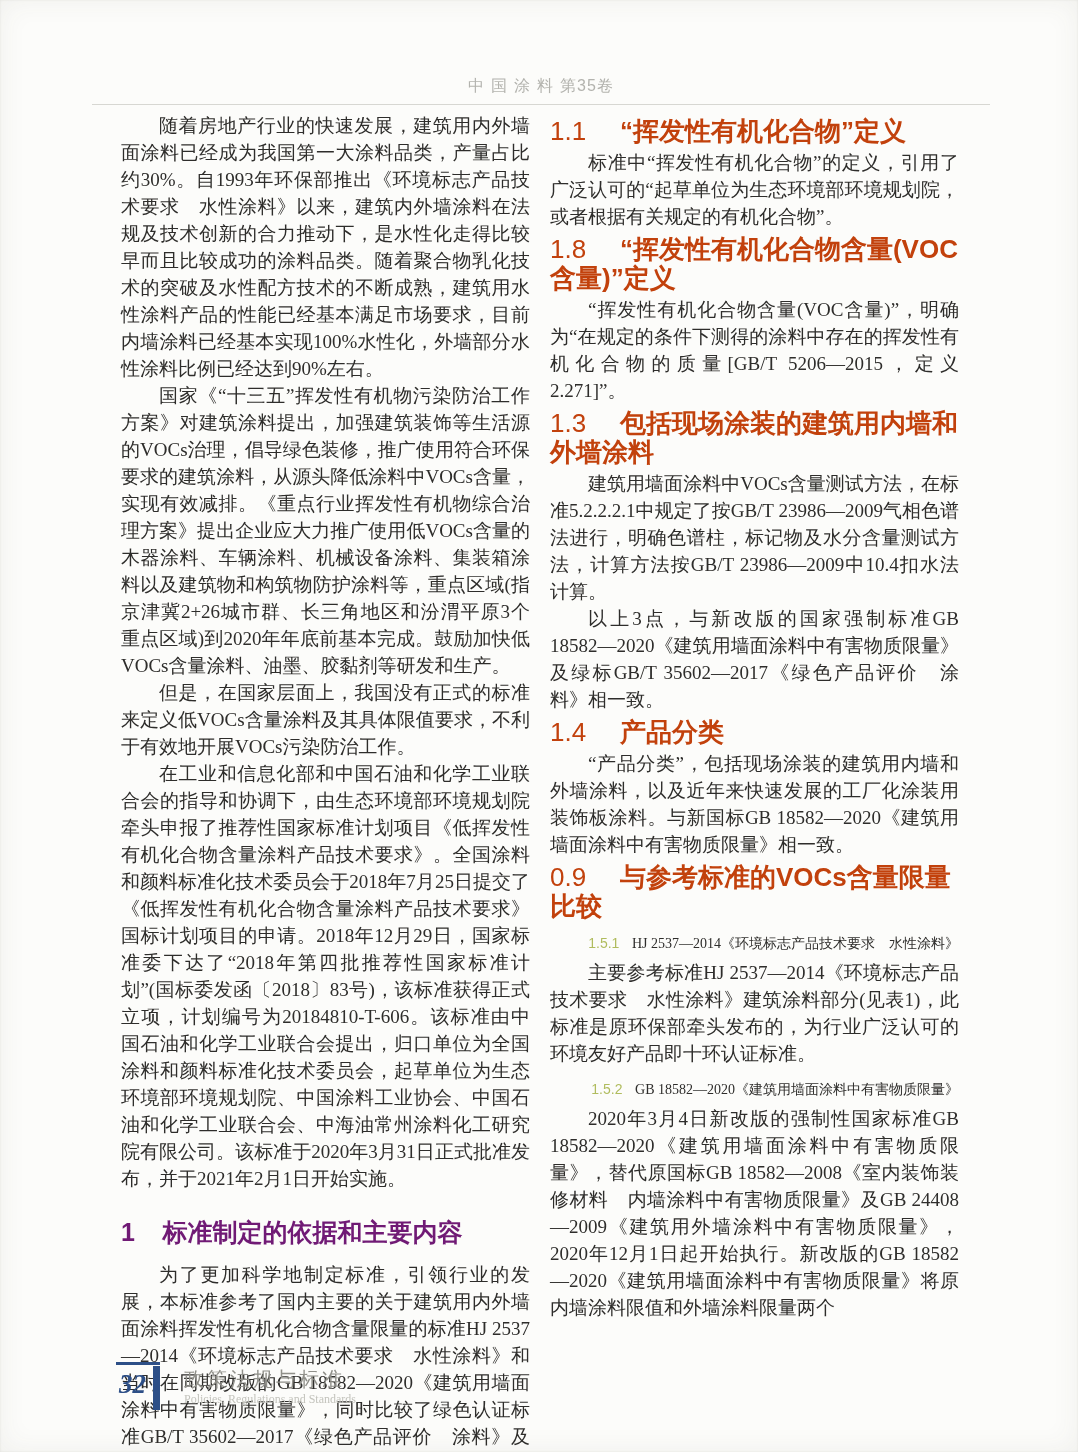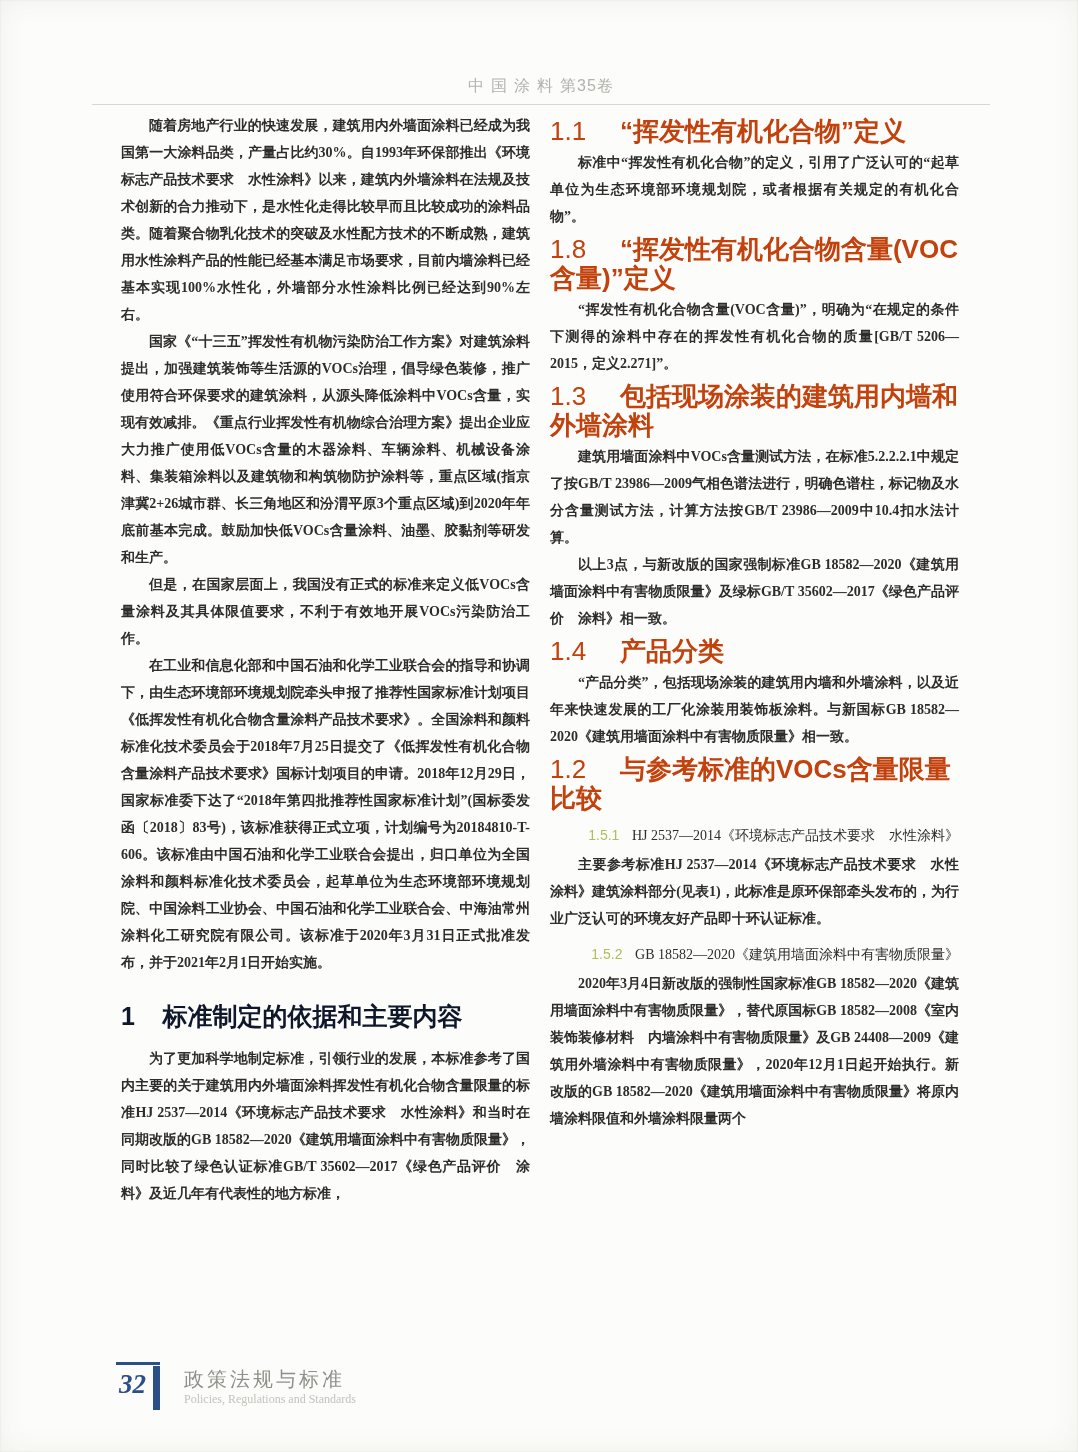--- a/index.html
+++ b/index.html
@@ -29,31 +29,30 @@
   .header .volume{letter-spacing:1px;}
   
   .content{
     position:absolute;left:121px;top:112px;width:838px;
     display:flex;gap:20px;
     color:#2e2d2b;
   }
   .col{width:409px;text-align:justify;}
   .p{
     margin:0;
-    font-size:14px;line-height:27px;
+    font-size:19px;line-height:27px;
     text-indent:2em;
-    font-weight:bold;
   }
   .p.cont{text-indent:0;}
   .h-main{
     margin:24px 0 13px 0;
     font-family:"Liberation Sans","DejaVu Sans",sans-serif;
     font-weight:bold;
     font-size:25px;line-height:32px;
-    color:#0f172a;
+    color:#701a75;
     text-align:left;
   }
   .h-main .num{margin-right:1.1em;}
   .h-sec{
     margin:5px 0 3px 0;
     font-family:"Liberation Sans","DejaVu Sans",sans-serif;
     font-weight:bold;
     font-size:26px;line-height:29px;
     color:#c2410c;
     text-align:left;
@@ -131,21 +130,21 @@
       <h3 class="h-sec"><span class="num">1.8</span><span>“挥发性有机化合物含量(VOC含量)”定义</span></h3>
       <p class="p">“挥发性有机化合物含量(VOC含量)”，明确为“在规定的条件下测得的涂料中存在的挥发性有机化合物的质量[GB/T 5206—2015，定义2.271]”。</p>
 
       <h3 class="h-sec"><span class="num">1.3</span><span>包括现场涂装的建筑用内墙和外墙涂料</span></h3>
       <p class="p">建筑用墙面涂料中VOCs含量测试方法，在标准5.2.2.2.1中规定了按GB/T 23986—2009气相色谱法进行，明确色谱柱，标记物及水分含量测试方法，计算方法按GB/T 23986—2009中10.4扣水法计算。</p>
       <p class="p">以上3点，与新改版的国家强制标准GB 18582—2020《建筑用墙面涂料中有害物质限量》及绿标GB/T 35602—2017《绿色产品评价　涂料》相一致。</p>
 
       <h3 class="h-sec"><span class="num">1.4</span><span>产品分类</span></h3>
       <p class="p">“产品分类”，包括现场涂装的建筑用内墙和外墙涂料，以及近年来快速发展的工厂化涂装用装饰板涂料。与新国标GB 18582—2020《建筑用墙面涂料中有害物质限量》相一致。</p>
 
-      <h3 class="h-sec"><span class="num">1.2</span><span>与参考标准的VOCs含量限量比较</span></h3>
+      <h3 class="h-sec"><span class="num">0.9</span><span>与参考标准的VOCs含量限量比较</span></h3>
 
       <div class="h-sub"><span class="num">1.5.1</span><span>HJ 2537—2014《环境标志产品技术要求　水性涂料》</span></div>
       <p class="p">主要参考标准HJ 2537—2014《环境标志产品技术要求　水性涂料》建筑涂料部分(见表1)，此标准是原环保部牵头发布的，为行业广泛认可的环境友好产品即十环认证标准。</p>
 
       <div class="h-sub"><span class="num">1.5.2</span><span>GB 18582—2020《建筑用墙面涂料中有害物质限量》</span></div>
       <p class="p">2020年3月4日新改版的强制性国家标准GB 18582—2020《建筑用墙面涂料中有害物质限量》，替代原国标GB 18582—2008《室内装饰装修材料　内墙涂料中有害物质限量》及GB 24408—2009《建筑用外墙涂料中有害物质限量》，2020年12月1日起开始执行。新改版的GB 18582—2020《建筑用墙面涂料中有害物质限量》将原内墙涂料限值和外墙涂料限量两个</p>
     </div>
 
   </div>
 

